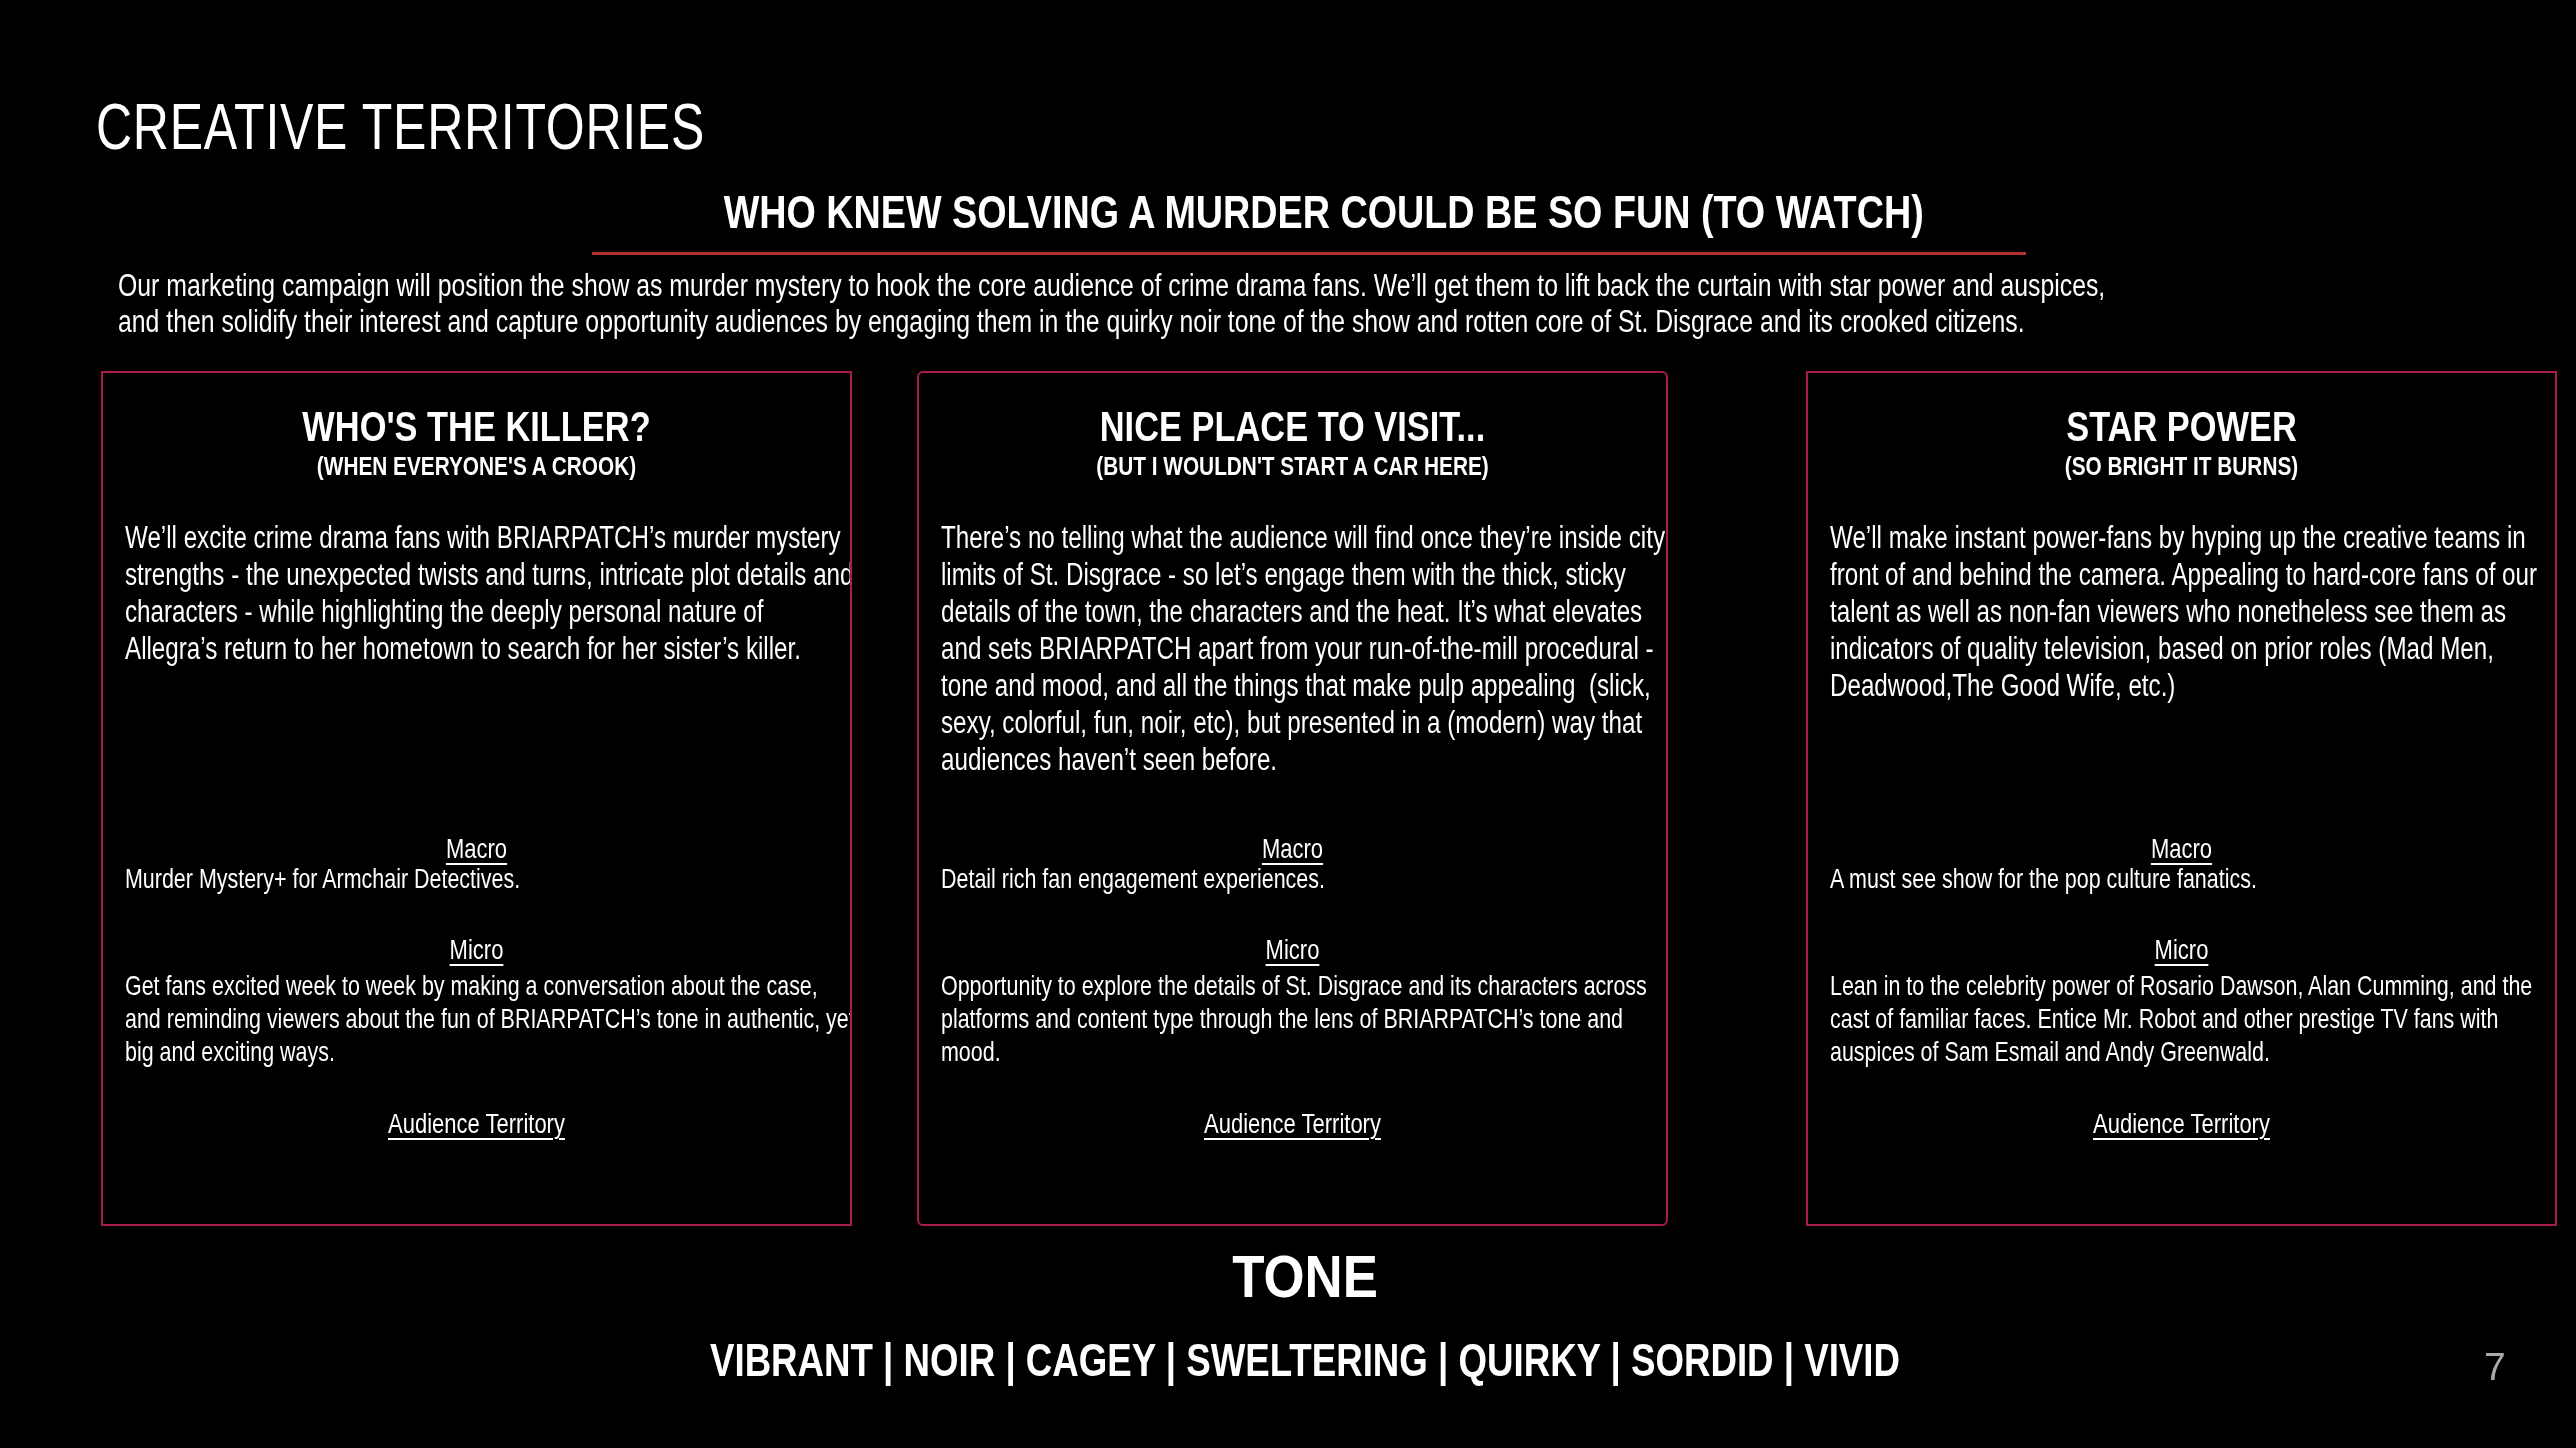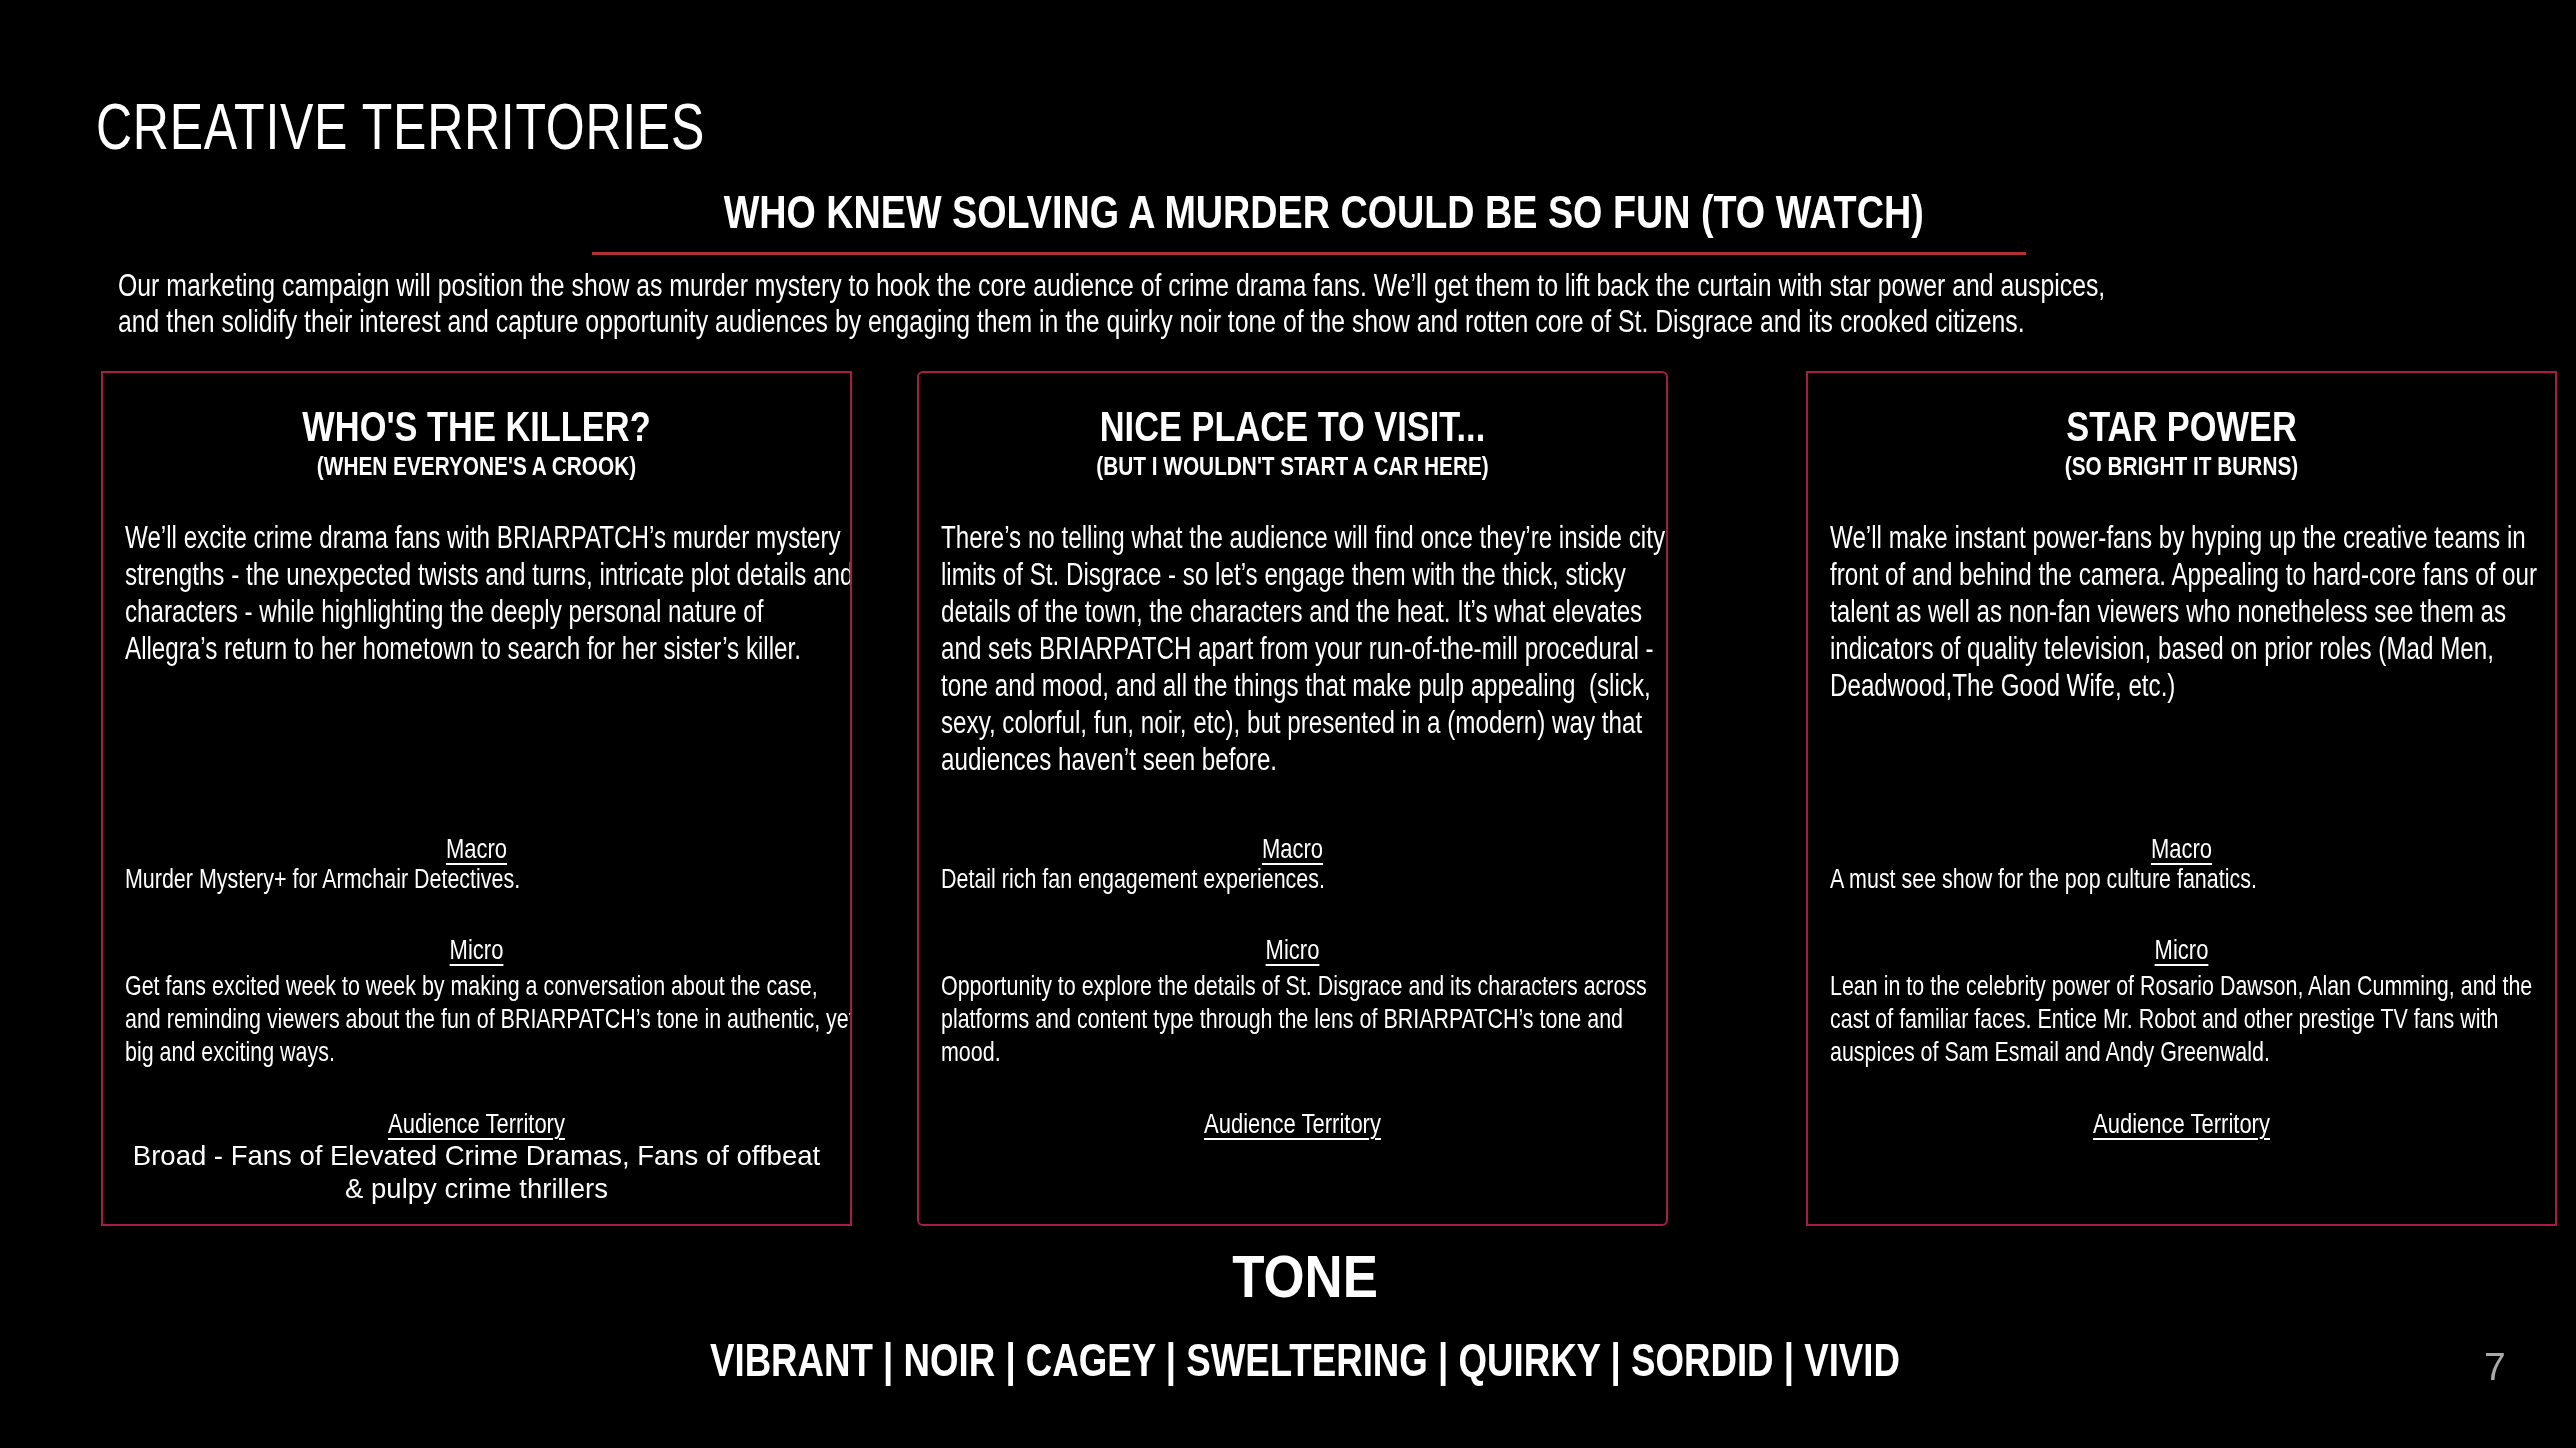--- a/index.html
+++ b/index.html
@@ -118,21 +118,20 @@
 
   <div class="box box-0">
     <div class="box-title">WHO'S THE KILLER?</div>
     <div class="box-sub">(WHEN EVERYONE'S A CROOK)</div>
     <div class="box-body">We’ll excite crime drama fans with BRIARPATCH’s murder mystery strengths - the unexpected twists and turns, intricate plot details and characters - while highlighting the deeply personal nature of Allegra’s return to her hometown to search for her sister’s killer.</div>
     <div class="sec-label lbl-macro">Macro</div>
     <div class="sec-text left txt-macro">Murder Mystery+ for Armchair Detectives.</div>
     <div class="sec-label lbl-micro">Micro</div>
     <div class="sec-text left txt-micro">Get fans excited week to week by making a conversation about the case, and reminding viewers about the fun of BRIARPATCH’s tone in authentic, yet big and exciting ways.</div>
     <div class="sec-label lbl-at">Audience Territory</div>
-    <div class="sec-text center">Broad - Fans of Elevated Crime Dramas, Fans of offbeat &amp; pulpy crime thrillers</div>
   </div>
 
   <div class="box box-1">
     <div class="box-title">NICE PLACE TO VISIT...</div>
     <div class="box-sub">(BUT I WOULDN'T START A CAR HERE)</div>
     <div class="box-body">There’s no telling what the audience will find once they’re inside city limits of St. Disgrace - so let’s engage them with the thick, sticky details of the town, the characters and the heat. It’s what elevates and sets BRIARPATCH apart from your run-of-the-mill procedural - tone and mood, and all the things that make pulp appealing  (slick, sexy, colorful, fun, noir, etc), but presented in a (modern) way that audiences haven’t seen before.</div>
     <div class="sec-label lbl-macro">Macro</div>
     <div class="sec-text left txt-macro">Detail rich fan engagement experiences.</div>
     <div class="sec-label lbl-micro">Micro</div>
     <div class="sec-text left txt-micro">Opportunity to explore the details of St. Disgrace and its characters across platforms and content type through the lens of BRIARPATCH’s tone and mood.</div>

